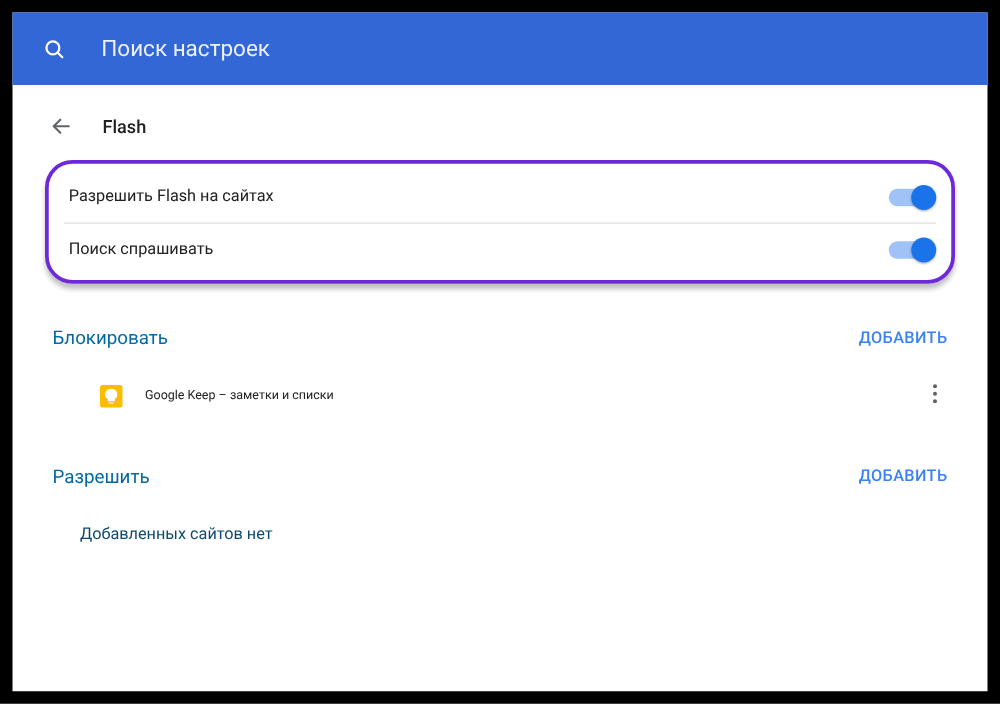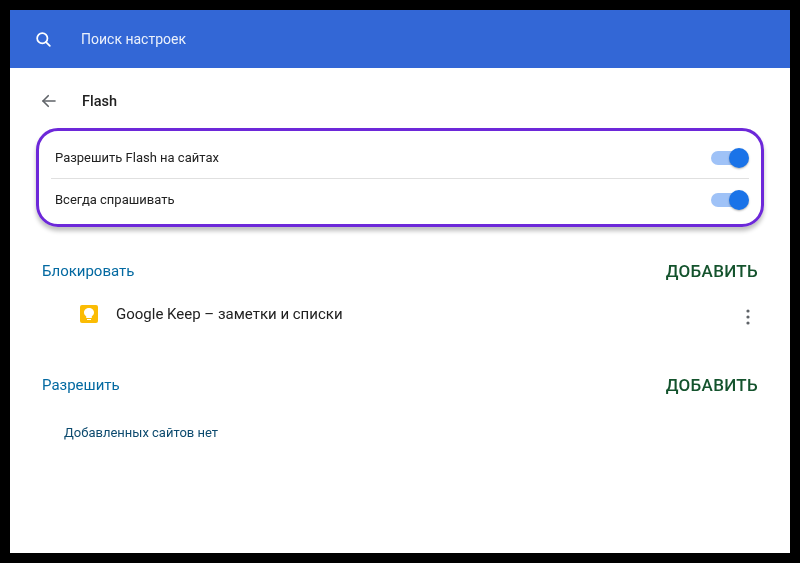--- a/index.html
+++ b/index.html
@@ -20,21 +20,21 @@
     background: #3367d6;
     height: 58px;
     display: flex;
     align-items: center;
     padding: 0 24px;
     color: #fff;
   }
   .search-bar svg { flex: 0 0 auto; }
   .search-placeholder {
     margin-left: 28px;
-    font-size: 14px;
+    font-size: 18px;
     color: rgba(255,255,255,0.9);
   }
 
   
   .content { padding: 22px 26px 0 26px; }
 
   .title-row {
     display: flex;
     align-items: flex-end;
     gap: 24px;
@@ -88,32 +88,32 @@
     display: flex;
     align-items: center;
     justify-content: space-between;
     padding: 10px 6px 14px 6px;
   }
   .section-label {
     font-size: 15px;
     color: #0369a1;
   }
   .add-btn {
-    font-size: 17px;
+    font-size: 13px;
     font-weight: 500;
-    color: #14532d;
+    color: #3b82f6;
     letter-spacing: 0.3px;
     text-align: center;
   }
 
   .site-row {
     display: flex;
-    align-items: flex-start;
+    align-items: center;
     padding: 10px 6px 10px 44px;
-    font-size: 15px;
+    font-size: 10px;
     color: #212121;
   }
   .site-icon {
     width: 18px;
     height: 18px;
     background: #fbbc04;
     border-radius: 2px;
     display: flex;
     align-items: center;
     justify-content: center;
@@ -157,21 +157,21 @@
     </div>
 
     <div class="highlight-box">
       <div class="toggle-row">
         <span>Разрешить Flash на сайтах</span>
         <div class="toggle">
           <div class="knob"></div>
         </div>
       </div>
       <div class="toggle-row">
-        <span>Всегда спрашивать</span>
+        <span>Поиск спрашивать</span>
         <div class="toggle">
           <div class="knob"></div>
         </div>
       </div>
     </div>
 
     <div class="section-header">
       <span class="section-label">Блокировать</span>
       <span class="add-btn">ДОБАВИТЬ</span>
     </div>

